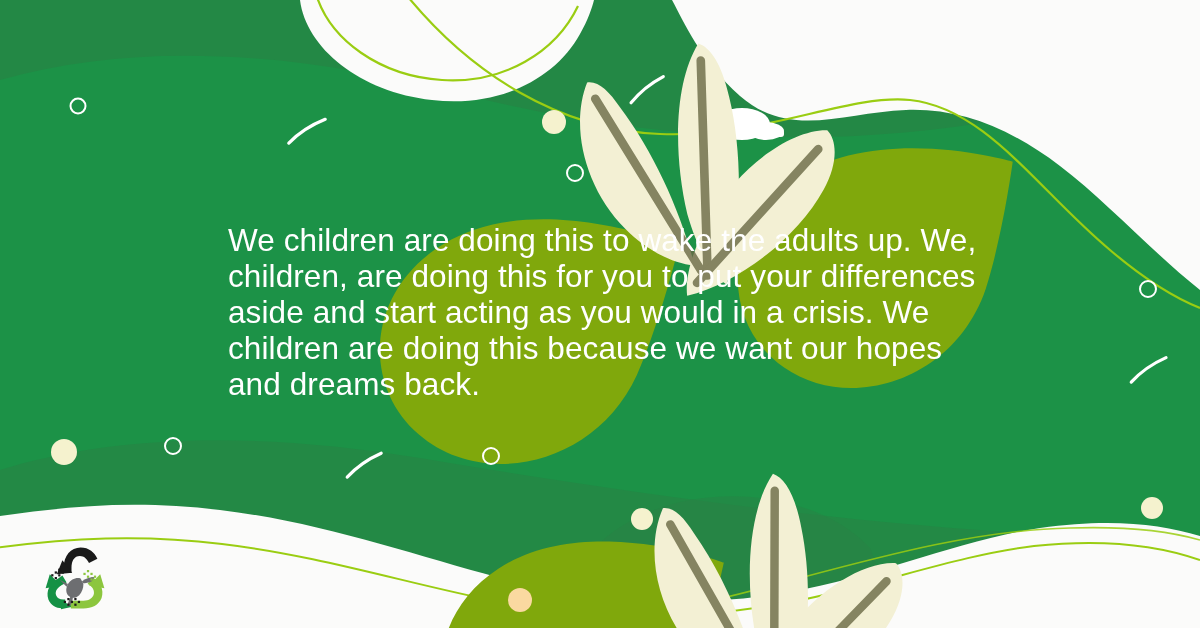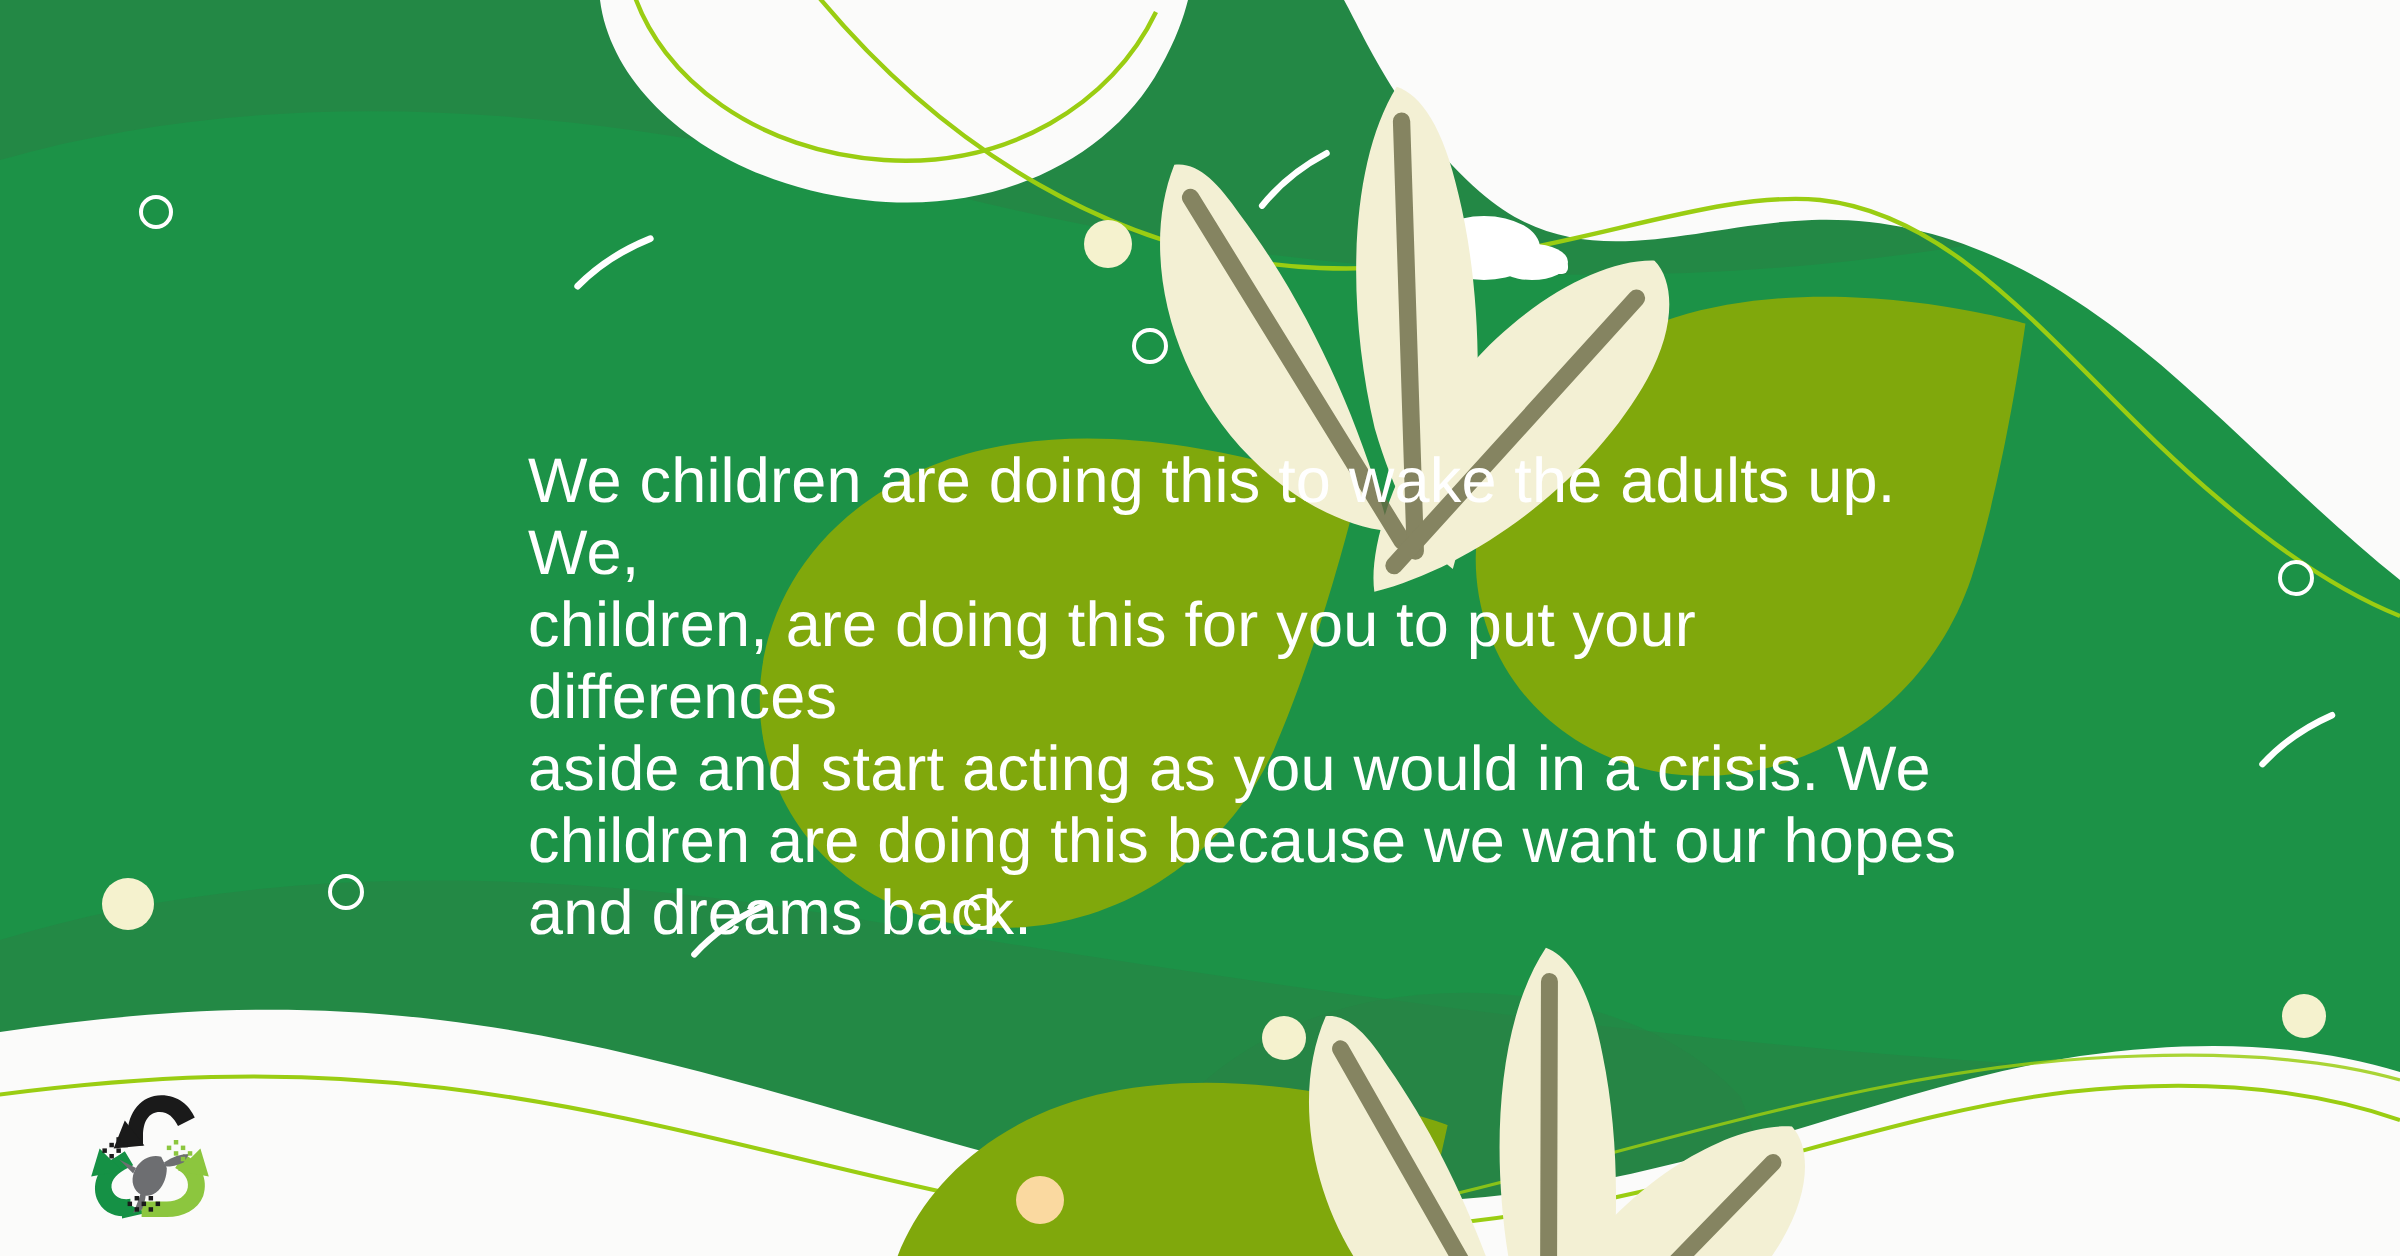--- a/index.html
+++ b/index.html
@@ -25,21 +25,20 @@
     left:228px; top:222px;
     width:770px;
   }
   #quote-text {
     color:#FFFFFF;
     font-size:31.5px;
     line-height:36px;
     font-weight:400;
     letter-spacing:0.1px;
     white-space:pre-wrap;
-    margin-left:36px;
   }
   #brand-logo {
     position:absolute;
     left:38px; top:542px;
     width:74px; height:70px;
   }
 </style>
 </head>
 <body>
 

